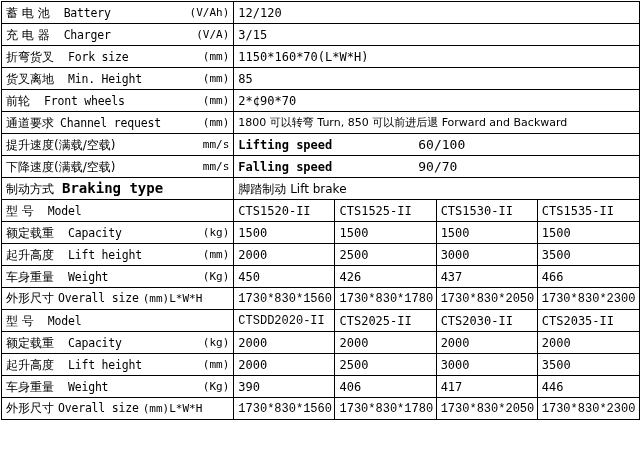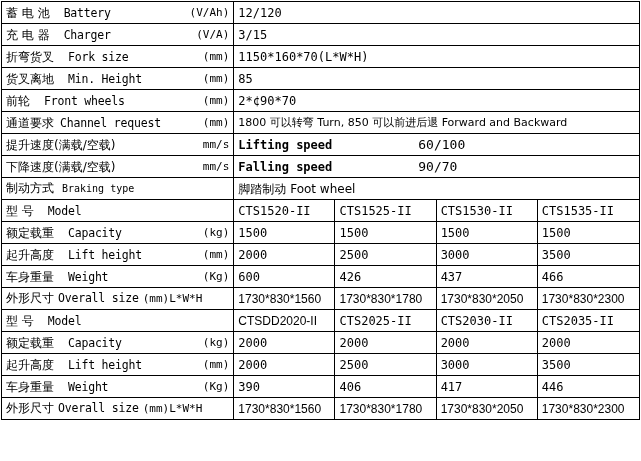--- a/index.html
+++ b/index.html
@@ -64,36 +64,36 @@
   }
   .val-cn {
     font-family: "DejaVu Sans", sans-serif;
     font-size: 12px;
   }
   .col-model {
     width: 101px;
   }
   .small {
     font-size: 10.5px;
-    font-family: Liberation Sans, sans-serif;
+    font-family: Liberation Mono, monospace;
     margin-left: 44px;
   }
   .speed-val {
     font-family: "DejaVu Sans Mono", monospace;
     font-size: 13px;
   }
   .speed-label {
     font-family: "DejaVu Sans Mono", monospace;
     font-size: 12px;
     font-weight: bold;
   }
   .bold-en {
     font-family: "DejaVu Sans Mono", monospace;
-    font-size: 10px;
-    font-weight: normal;
+    font-size: 14px;
+    font-weight: bold;
   }
   .flexrow {
     display: flex;
     align-items: center;
     gap: 36px;
   }
   .gap {
     display: inline-block;
     width: 14px;
   }
@@ -196,21 +196,21 @@
         </div>
       </td>
     </tr>
 
     <tr>
       <td class="label-cell">
         <div class="label-inner">
           <span class="txt"><span class="cn">制动方式</span><span class="gap" style="width:8px"></span><span class="bold-en">Braking type</span></span>
         </div>
       </td>
-      <td colspan="4" class="val-cn">脚踏制动 Foot wheel</td>
+      <td colspan="4" class="val-cn">脚踏制动 Lift brake</td>
     </tr>
 
     <tr>
       <td class="label-cell">
         <div class="label-inner">
           <span class="txt"><span class="cn">型   号</span><span class="gap"></span><span class="en">Model</span></span>
         </div>
       </td>
       <td class="val col-model">CTS1520-II</td>
       <td class="val col-model">CTS1525-II</td>
@@ -241,21 +241,21 @@
       <td class="val">3000</td>
       <td class="val">3500</td>
     </tr>
     <tr>
       <td class="label-cell">
         <div class="label-inner">
           <span class="txt"><span class="cn">车身重量</span><span class="gap"></span><span class="en">Weight</span></span>
           <span class="u unit">(Kg)</span>
         </div>
       </td>
-      <td class="val">600</td>
+      <td class="val">450</td>
       <td class="val">426</td>
       <td class="val">437</td>
       <td class="val">466</td>
     </tr>
     <tr>
       <td class="label-cell">
         <div class="label-inner">
           <span class="txt"><span class="cn">外形尺寸</span><span class="gap" style="width:4px"></span><span class="en">Overall size</span><span class="gap" style="width:4px"></span><span class="unit">(mm)L*W*H</span></span>
         </div>
       </td>

